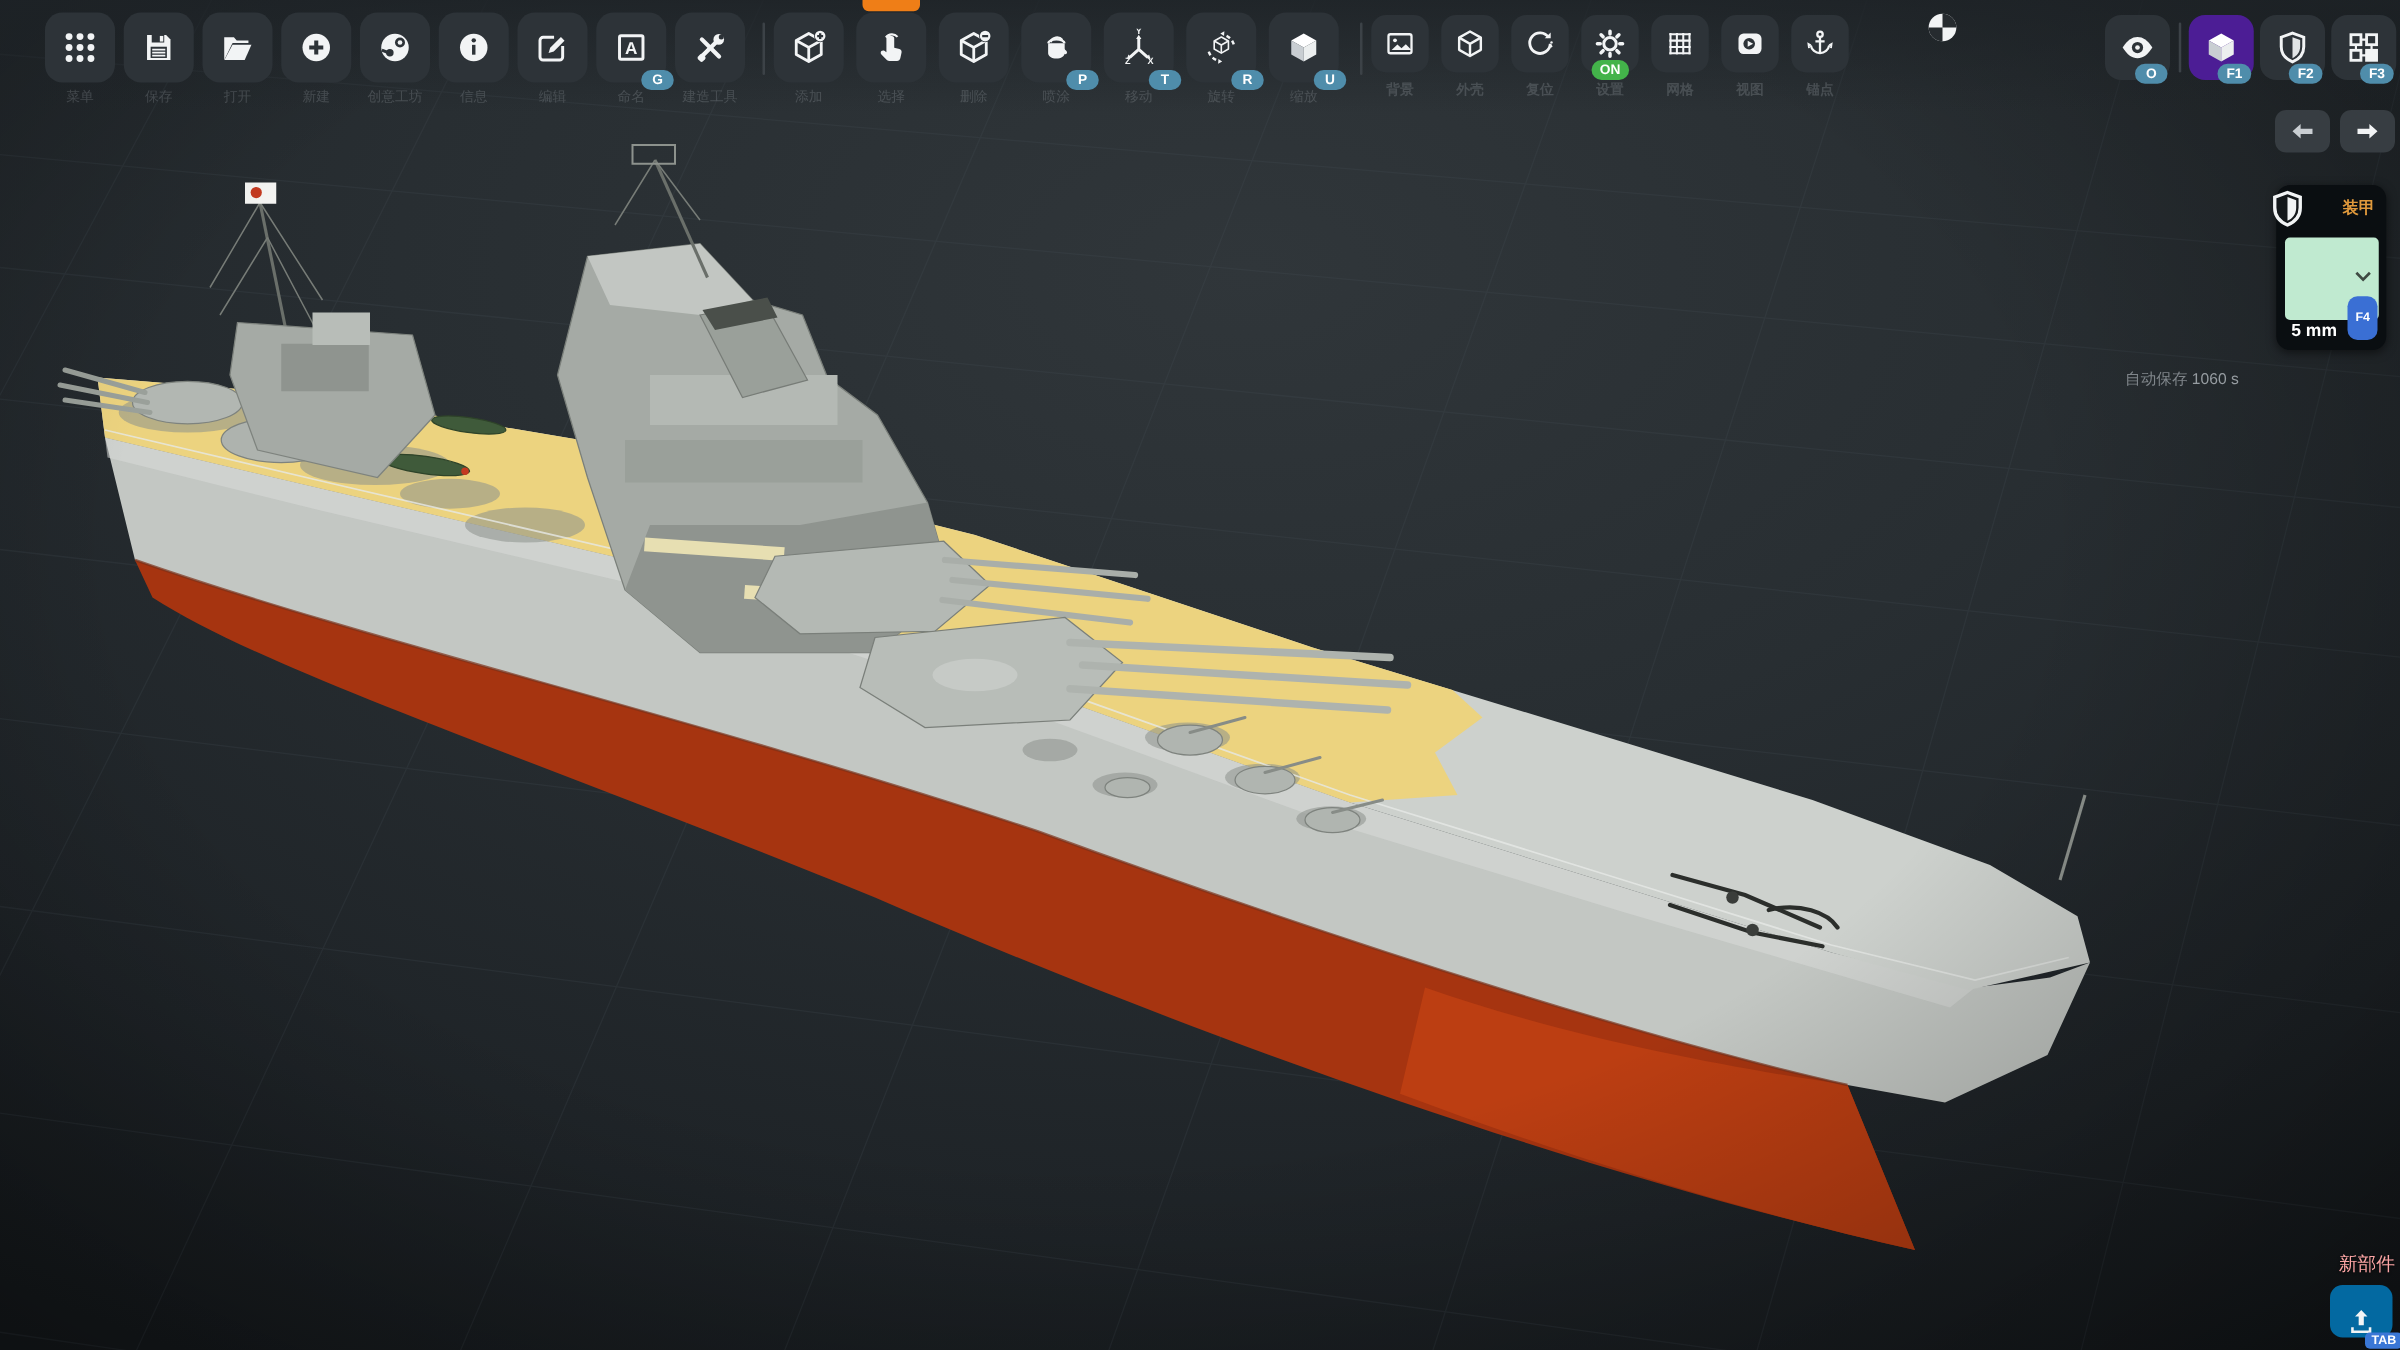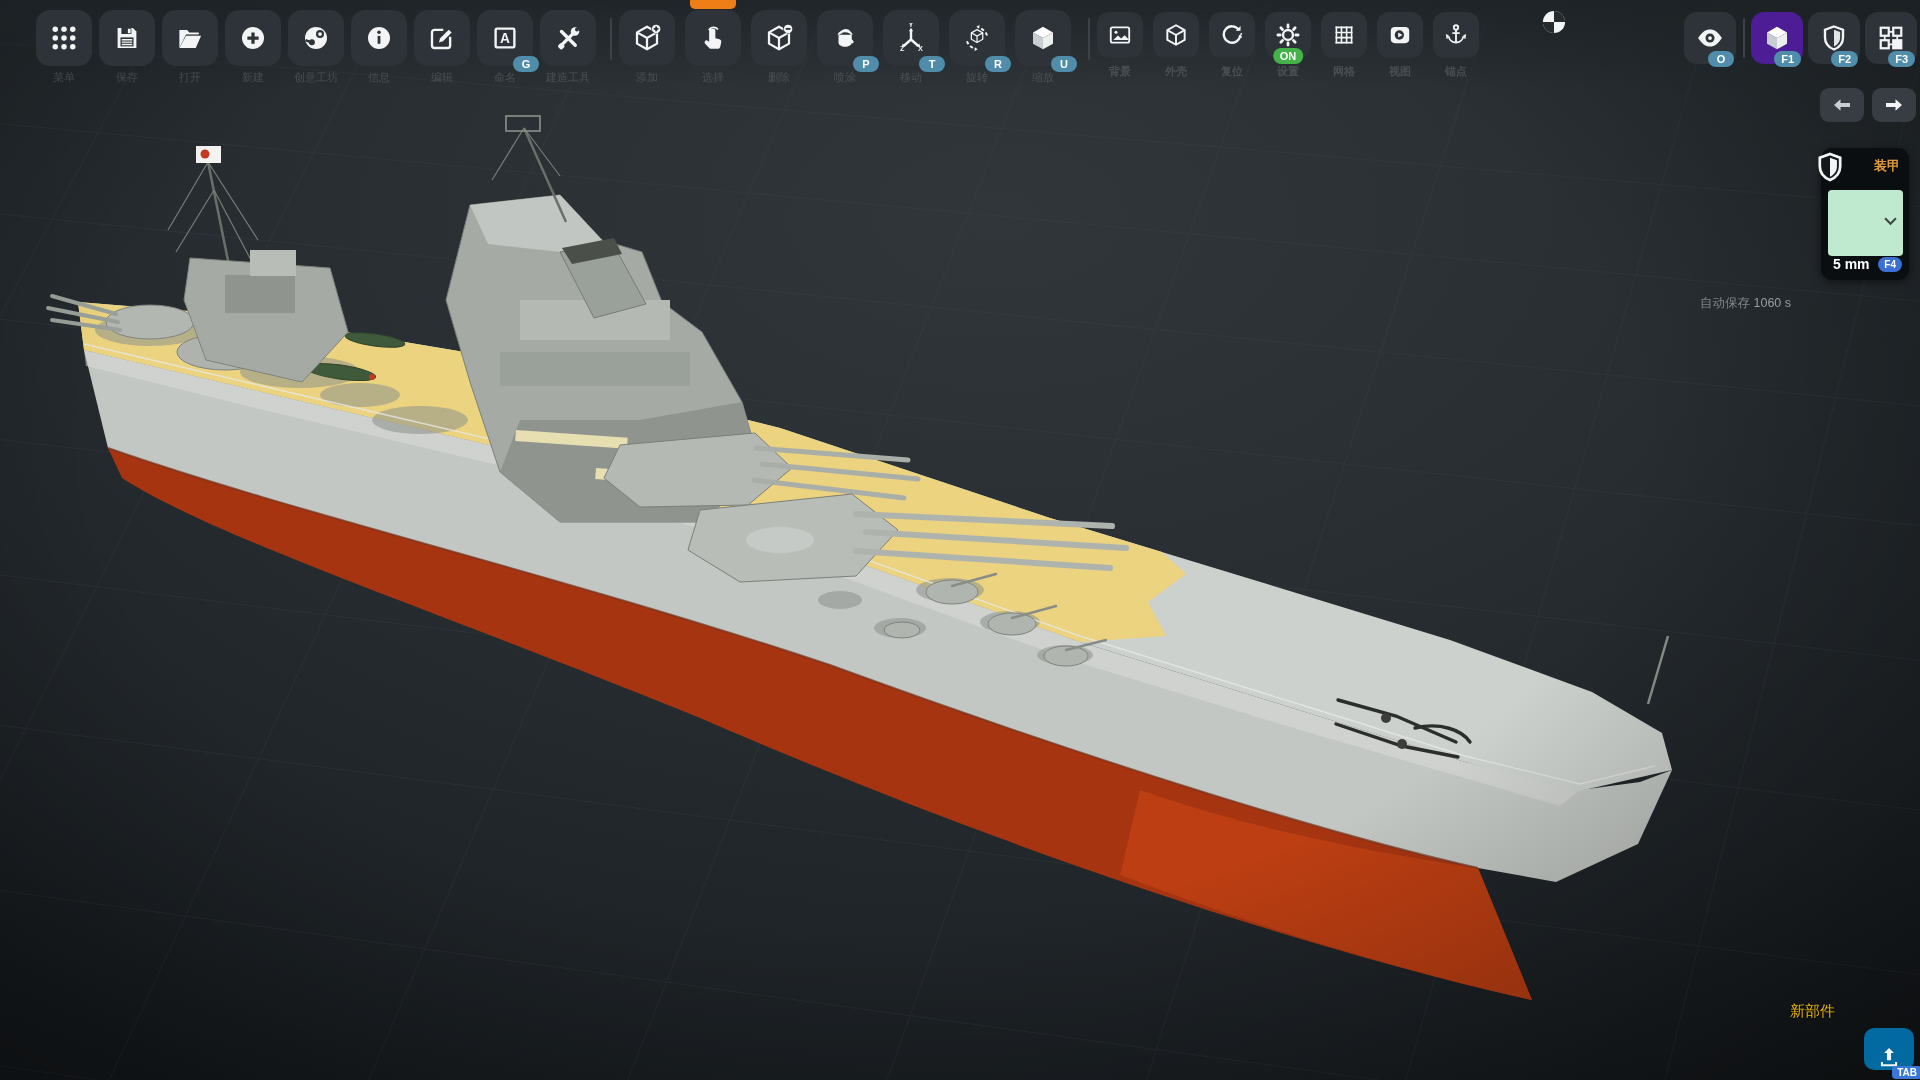--- a/index.html
+++ b/index.html
@@ -46,29 +46,29 @@
   
   .armor-panel{position:absolute;left:1821px;top:148px;width:88px;height:132px;
     background:#0a0e11;border-radius:11px;box-shadow:0 2px 8px rgba(0,0,0,.5);}
   .armor-shield-ic{position:absolute;left:-8px;top:2px;}
   .armor-title{position:absolute;right:9px;top:9px;font-size:13px;font-weight:bold;color:#e0993c;}
   .swatch{position:absolute;left:7px;top:42px;width:75px;height:66px;border-radius:4px;
     background:#c0ead0;}
   .swatch svg{position:absolute;right:6px;top:27px;}
   .thickness{position:absolute;left:12px;bottom:8px;font-size:14px;font-weight:bold;color:#fff;margin-top:32px;}
   .f4badge{position:absolute;right:7px;bottom:8px;background:#3a6fd4;color:#fff;
-    font-size:10px;font-weight:bold;padding:2px 6px;border-radius:8px;}
+    font-size:10px;font-weight:bold;padding:12px 6px;border-radius:8px;}
 
   .autosave{position:absolute;left:1700px;top:295px;width:210px;
     font-size:12.5px;color:#7f858a;}
   .autosave .val{color:#969ca1;}
 
   
-  .newpart-label{position:absolute;left:1790px;top:1002px;width:126px;text-align:left;
-    font-size:15px;color:#eab308;text-shadow:0 1px 2px rgba(0,0,0,.8);}
+  .newpart-label{position:absolute;left:1790px;top:1002px;width:126px;text-align:right;
+    font-size:15px;color:#fca5a5;text-shadow:0 1px 2px rgba(0,0,0,.8);}
   .newpart-btn{position:absolute;left:1864px;top:1028px;width:50px;height:42px;
     background:#0369a1;border-radius:10px;display:flex;align-items:flex-end;justify-content:center;}
   .tabbadge{position:absolute;right:-8px;bottom:-9px;background:#3a77d6;color:#fff;
     font-size:10px;font-weight:bold;padding:1px 5px;border-radius:4px;}
 </style>
 </head>
 <body>
 
 <div class="viewport">
 

